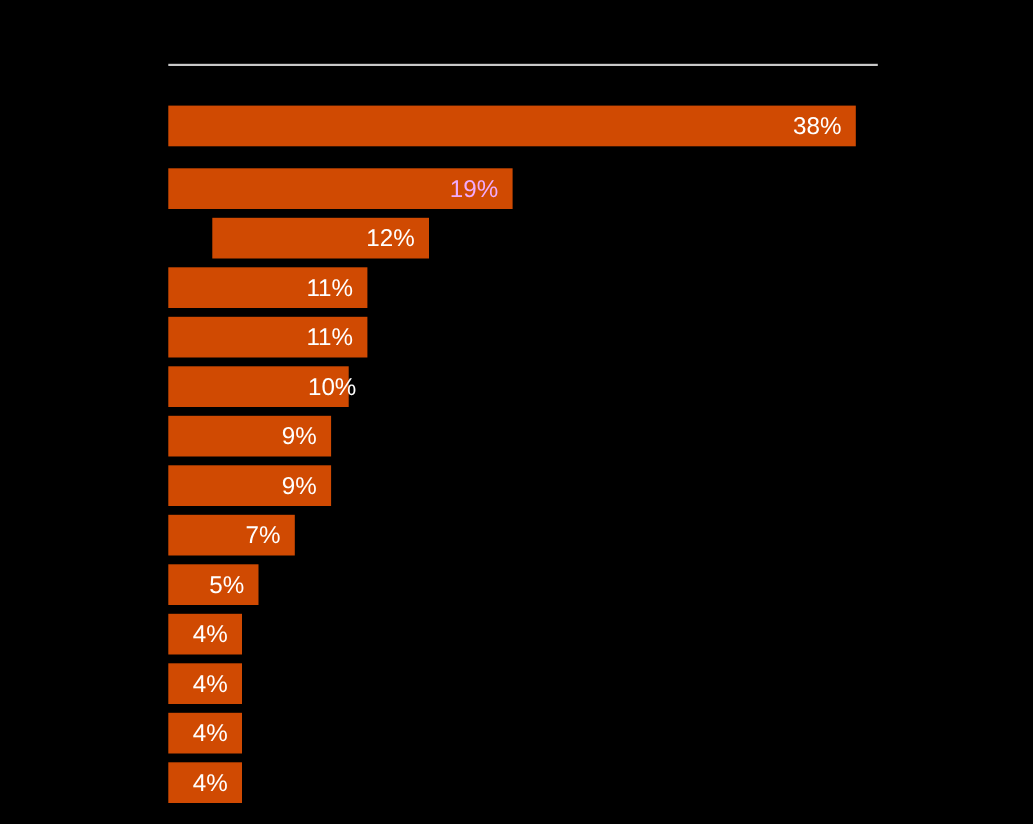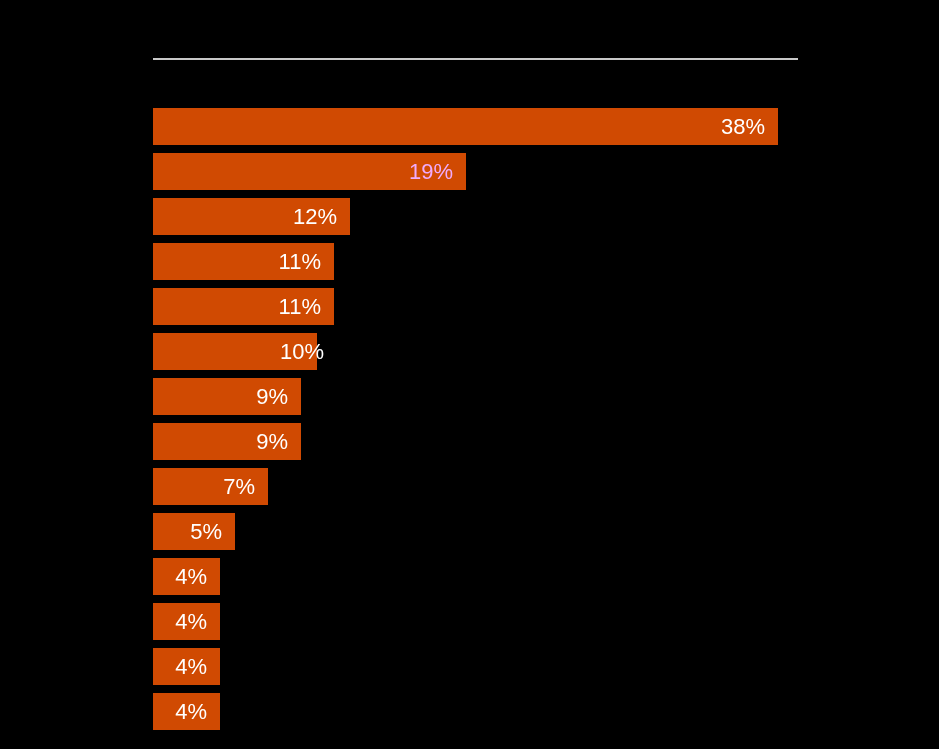--- a/index.html
+++ b/index.html
@@ -89,29 +89,29 @@
 
 <div id="chart-root" style="background: rgb(0, 0, 0);">
 
   <div class="chart-title"></div>
 
   <div class="chart-subtitle"></div>
 
   <div class="divider-rule" style="background: rgb(200, 200, 200);"></div>
 
   <div class="plot-area" id="plot-area">
-      <div class="bar-row" style="top: 108px; width: 625px;">
+      <div class="bar-row" style="top: 96px; width: 625px;">
         <div class="bar" style="width: 625px; background: rgb(208, 74, 2);"></div>
         <div class="bar-value" style="width: 625px; left: 0px; color: rgb(255, 255, 255);">38%</div>
       </div>
       <div class="bar-row" style="top: 153px; width: 313px;">
         <div class="bar" style="width: 313px; background: rgb(208, 74, 2);"></div>
         <div class="bar-value" style="width: 313px; left: 0px; color: #f0abfc;">19%</div>
       </div>
-      <div class="bar-row" style="top: 198px; width: 197px;">
+      <div class="bar-row" style="top: 198px; width: 197px; margin-left: 40px;">
         <div class="bar" style="width: 197px; background: rgb(208, 74, 2);"></div>
         <div class="bar-value" style="width: 197px; left: 0px; color: rgb(255, 255, 255);">12%</div>
       </div>
       <div class="bar-row" style="top: 243px; width: 181px;">
         <div class="bar" style="width: 181px; background: rgb(208, 74, 2);"></div>
         <div class="bar-value" style="width: 181px; left: 0px; color: rgb(255, 255, 255);">11%</div>
       </div>
       <div class="bar-row" style="top: 288px; width: 181px;">
         <div class="bar" style="width: 181px; background: rgb(208, 74, 2);"></div>
         <div class="bar-value" style="width: 181px; left: 0px; color: rgb(255, 255, 255);">11%</div>

